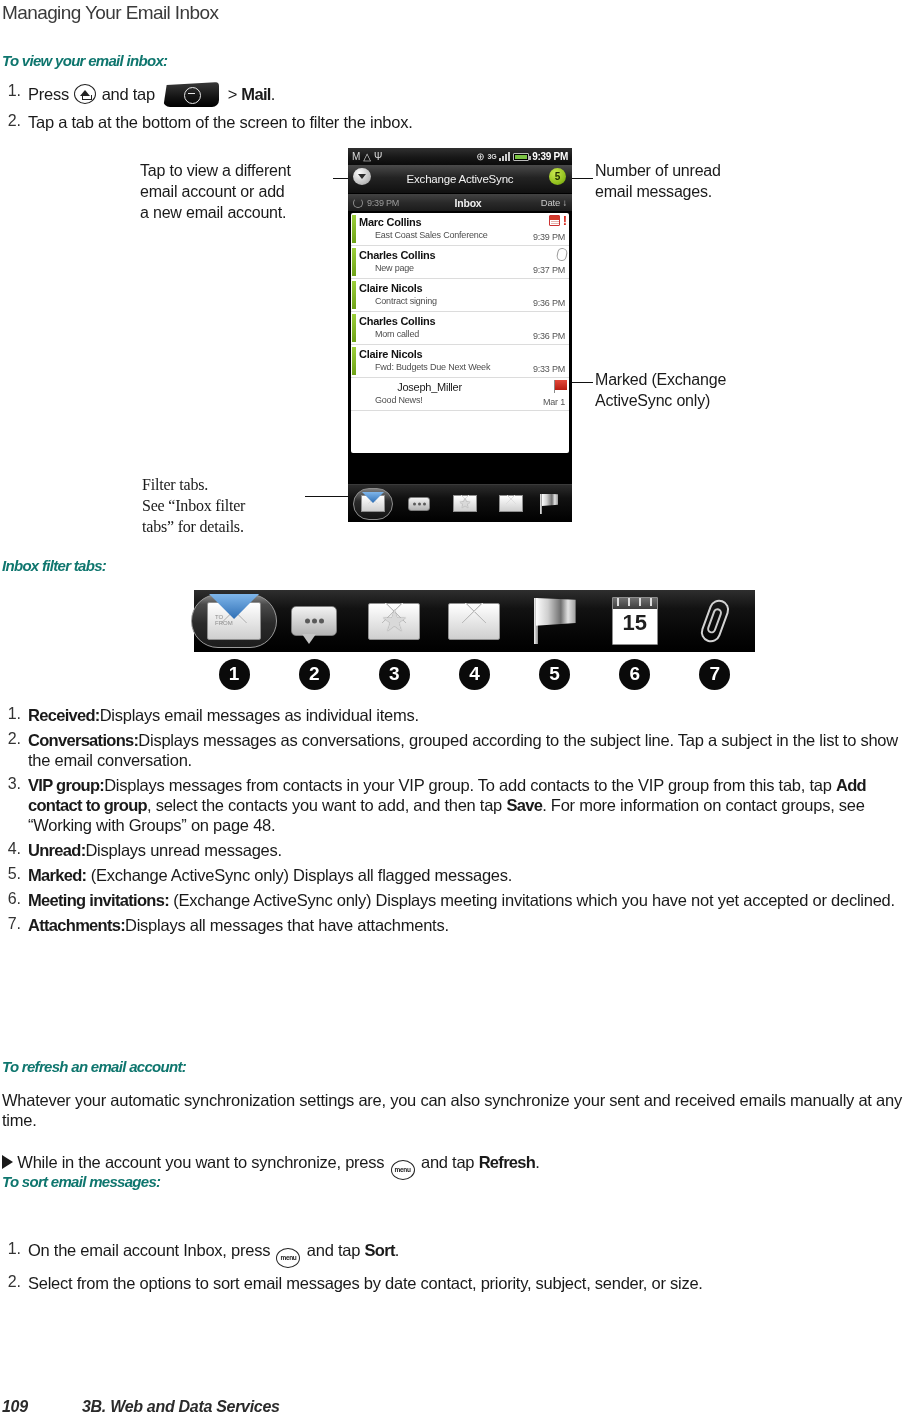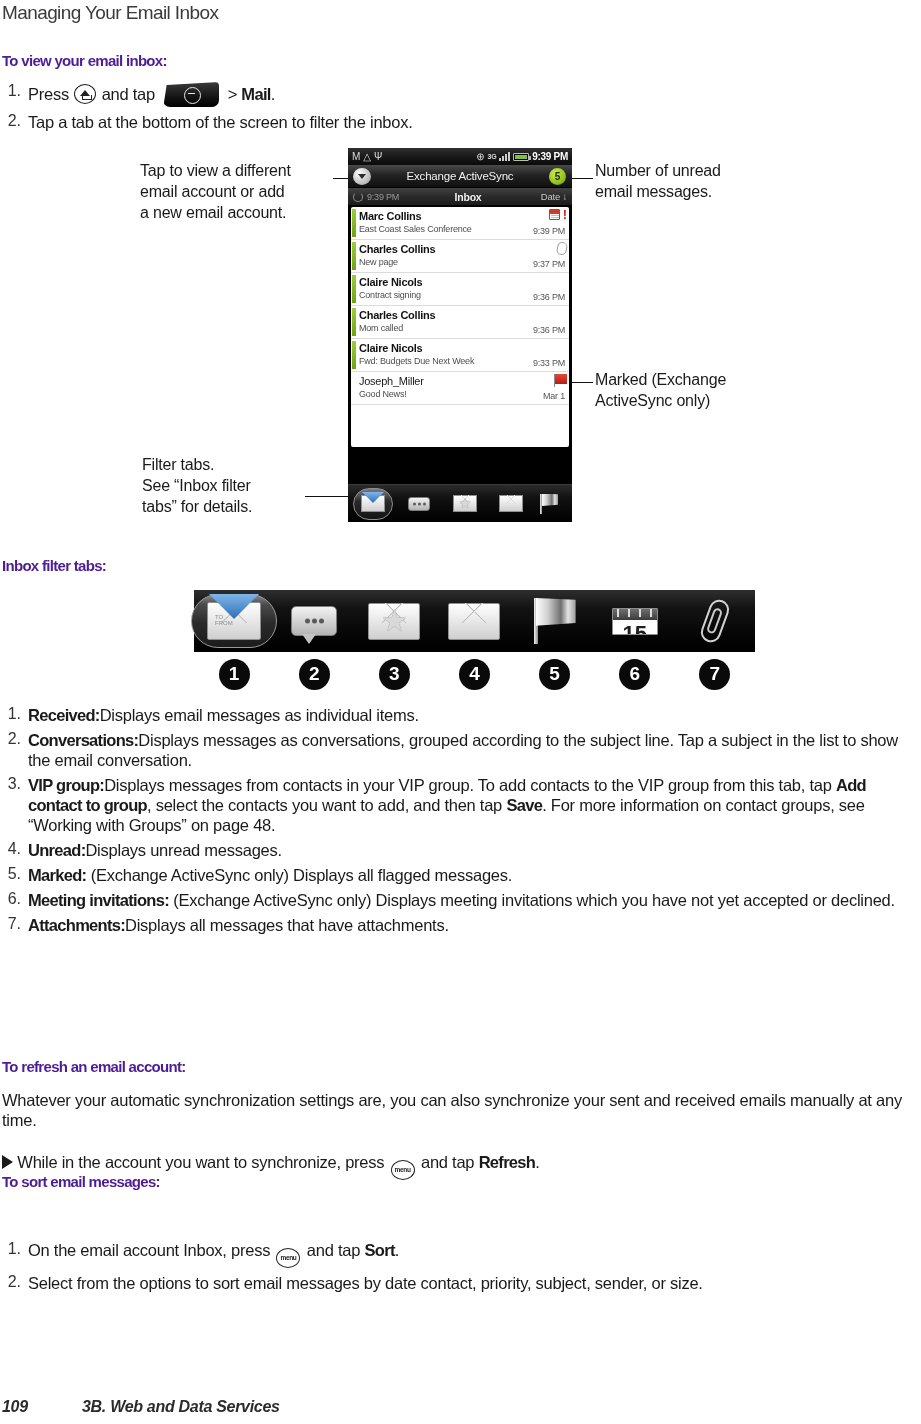--- a/index.html
+++ b/index.html
@@ -18,24 +18,25 @@
   .page-title {
     position: absolute;
     left: 2px; top: 2px;
     font-size: 19px;
     letter-spacing: -0.6px;
     color: #3a3a3a;
     white-space: nowrap;
   }
 
   .italic-head {
+    font-style: italic;
     font-weight: bold;
     font-size: 15px;
     letter-spacing: -0.7px;
-    color: #4c1d95;
+    color: #0f766e;
   }
 
   .body-text {
     font-size: 16.5px;
     letter-spacing: -0.25px;
     line-height: 20px;
     color: #1a1a1a;
   }
   .b { font-weight: bold; letter-spacing: -0.7px; }
 
@@ -166,21 +167,21 @@
   .batt {
     width: 16px; height: 8px; border: 1px solid #bbb; border-radius: 1px;
     position: relative; background: #000; padding: 1px;
   }
   .batt::after { content:""; position:absolute; right:-3px; top:2px; width:2px; height:4px; background:#bbb; }
   .batt i { display:block; height:100%; width:100%; background:#7ac143; }
   .net3g { font-size:7px; font-weight:bold; line-height:1; color:#ddd; letter-spacing:-0.3px;}
 
   
   .ph-account {
-    height: 23px;
+    height: 29px;
     background: linear-gradient(180deg,#4a4a4a 0%,#232323 45%,#101010 100%);
     display: flex; align-items: center; justify-content: center;
     position: relative;
     border-bottom: 1px solid #000;
   }
   .acct-title { color: #f2f2f2; font-size: 11.5px; letter-spacing: -0.2px; }
   .acct-chip {
     position: absolute; left: 5px; top: 3px;
     width: 18px; height: 17px; border-radius: 50%;
     background: radial-gradient(circle at 35% 30%, #fdfdfd, #b9b9b9 70%, #6d6d6d);
@@ -234,22 +235,22 @@
     padding-left: 8px;
     gap: 17px;
   }
   .mail-row .bar {
     position: absolute; left: 1px; top: 2px; bottom: 2px; width: 4px;
     background: linear-gradient(180deg,#9ccf3a,#6fa318);
   }
   .mail-row.read .bar { background: transparent; }
   .mail-main { flex: 1 1 auto; padding-top: 3px; min-width: 0; }
   .mail-from { font-size: 11px; font-weight: bold; color: #111; letter-spacing: -0.25px; line-height: 13px; white-space: nowrap; }
-  .mail-row.read .mail-from { font-weight: normal; color: #1a1a1a; }
-  .mail-subj { font-size: 9px; color: #4e4e4e; letter-spacing: -0.2px; line-height: 12px; white-space: nowrap; }
+  .mail-row.read .mail-from { font-weight: normal; color: #1a1a1a; text-align: center; }
+  .mail-subj { font-size: 9px; color: #4e4e4e; letter-spacing: -0.2px; line-height: 12px; white-space: nowrap; margin-left: 16px; }
   .mail-right { flex: 0 0 auto; width: 52px; text-align: right; padding-right: 4px; position: relative; }
   .mail-time { font-size: 9px; color: #555; position: absolute; right: 4px; bottom: 3px; letter-spacing: -0.2px; }
   .mail-icons { position: absolute; right: 2px; top: 2px; display: flex; gap: 3px; align-items: center; }
   .ico-cal {
     width: 11px; height: 11px; background: #fff; border: 1px solid #c33;
     border-radius: 1px; position: relative; overflow: hidden;
   }
   .ico-cal::before { content:""; position:absolute; left:0; right:0; top:0; height:4px; background:#d23a2a; }
   .ico-cal::after { content:""; position:absolute; left:1px; top:5px; width:8px; height:5px;
     background: repeating-linear-gradient(180deg,#e4b2ac 0 1px, #fff 1px 2px); }
@@ -395,21 +396,21 @@
 email messages.</span>
 </div>
 <div class="leader" style="left:555px; top:178px; width:38px;"></div>
 
 <div class="callout" style="left:595px; top:369px; width:230px;">
   <span style="white-space:pre-line">Marked (Exchange
 ActiveSync only)</span>
 </div>
 <div class="leader" style="left:558px; top:382px; width:35px;"></div>
 
-<div class="callout" style="left:142px; top:454px; width:200px;">
+<div class="callout" style="left:142px; top:474px; width:200px;font-family:Liberation Serif, serif;">
   <span style="white-space:pre-line">Filter tabs.
 See “Inbox filter
 tabs” for details.</span>
 </div>
 <div class="leader" style="left:305px; top:496px; width:68px;"></div>
 
 <div class="phone">
 
   <div class="ph-status">
     <div class="left">
@@ -588,21 +589,21 @@
   <div class="cell">
     <div class="env" style="width:52px;height:37px;border-radius:2px;"></div>
   </div>
   <div class="cell">
     <div class="flagicon" style="width:42px;height:46px;">
       <span class="pole" style="width:4px;"></span>
       <span class="cloth" style="right:0;height:29px;"></span>
     </div>
   </div>
   <div class="cell">
-    <div class="calicon" style="width:46px;height:27px;">
+    <div class="calicon" style="width:46px;height:48px;">
       <div class="hdr" style="height:11px;"></div>
       <div class="rings" style="height:8px;">
           <i></i>
           <i></i>
           <i></i>
           <i></i>
         </div>
       <div style="position:absolute;left:0;right:0;top:12px;font-size:22px;line-height:26px;color:#1f1f1f;">15</div>
     </div>
   </div>

